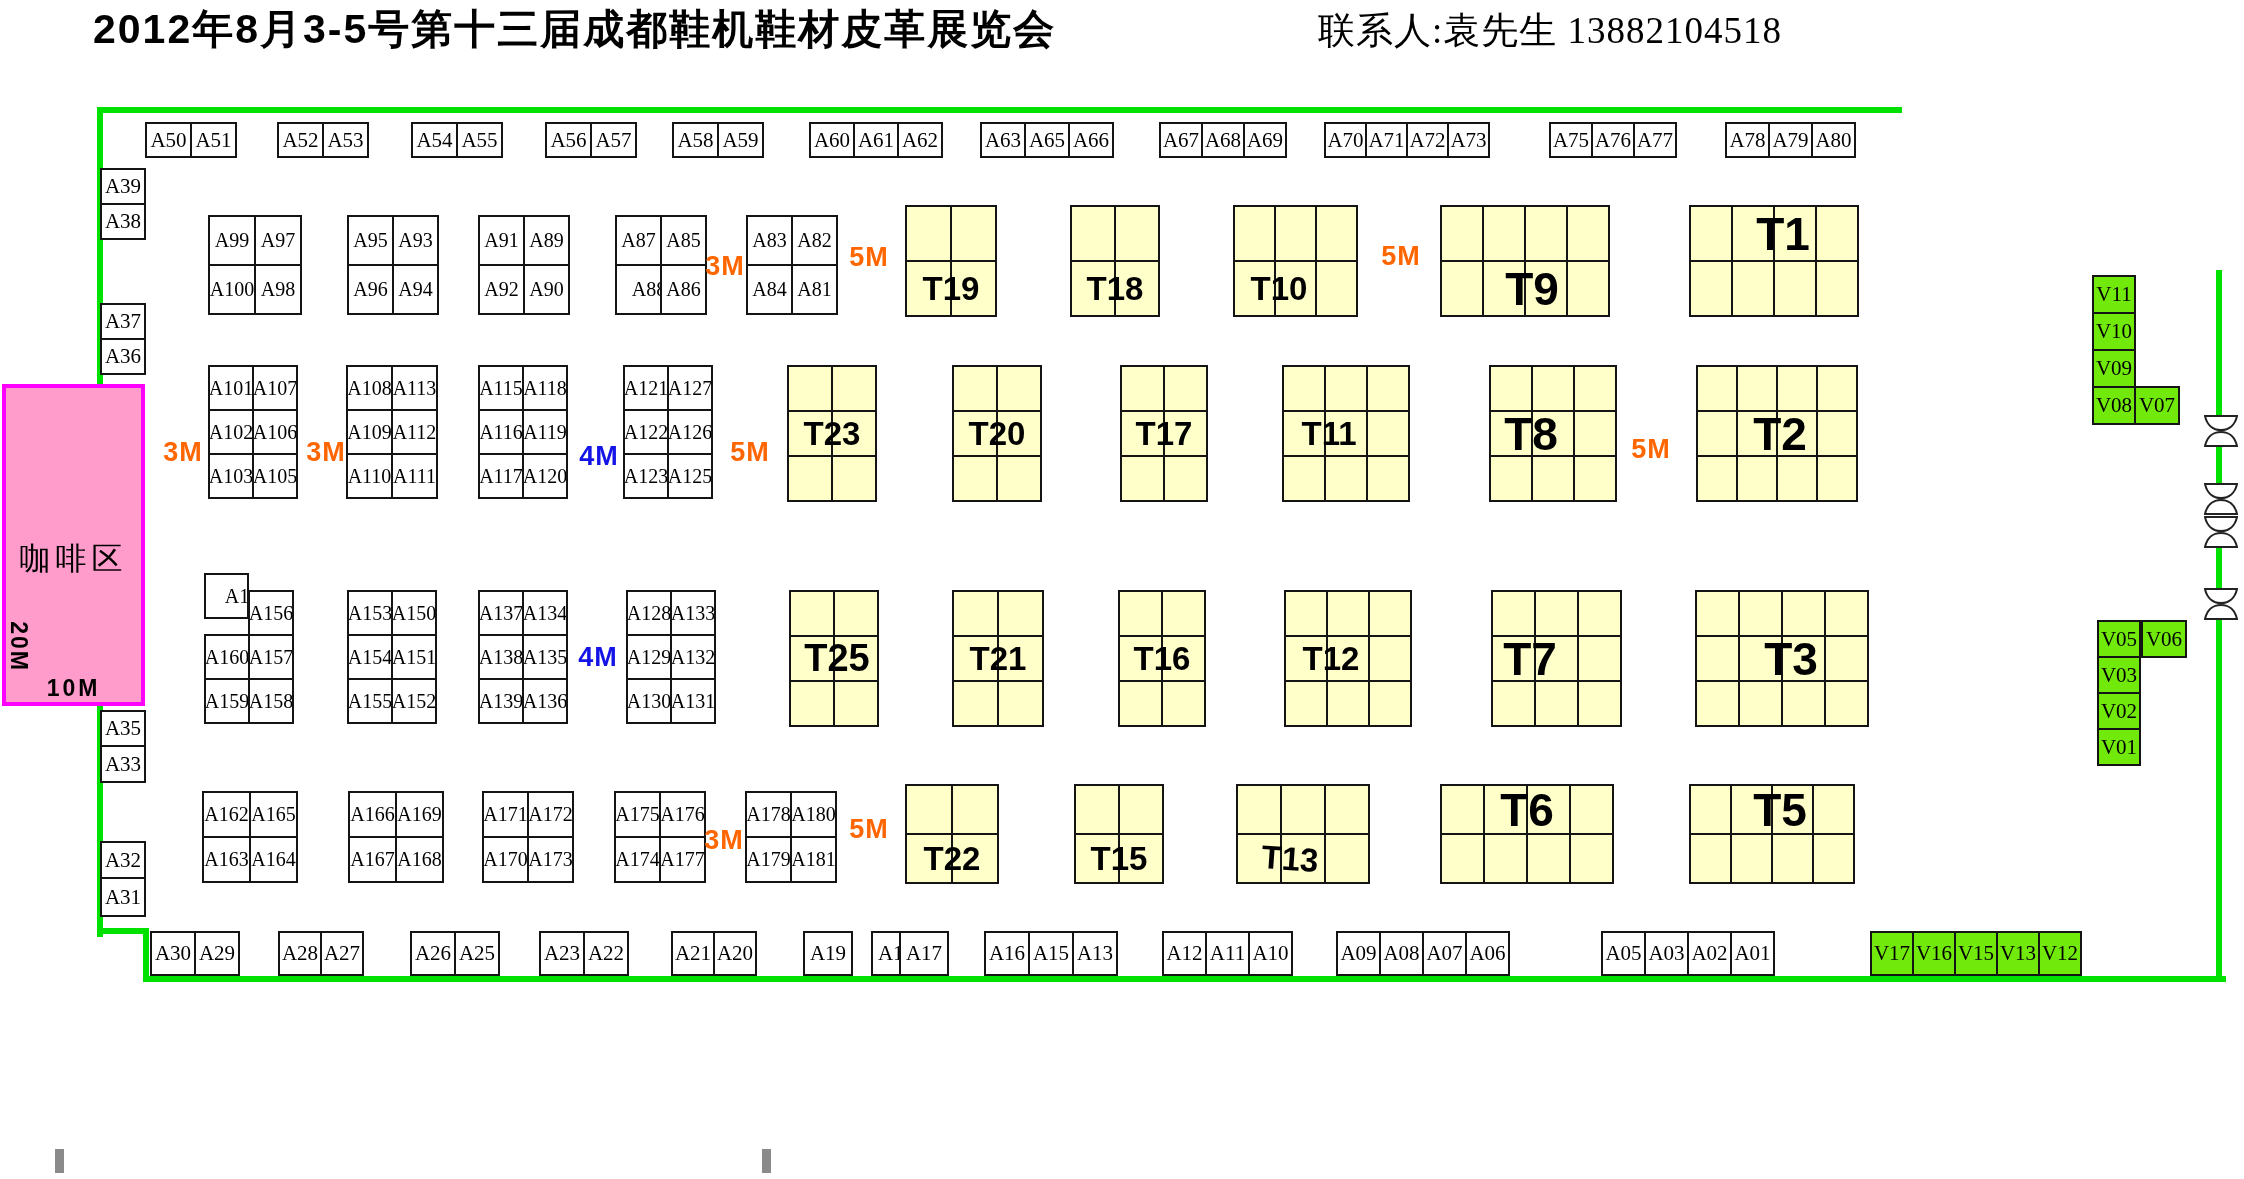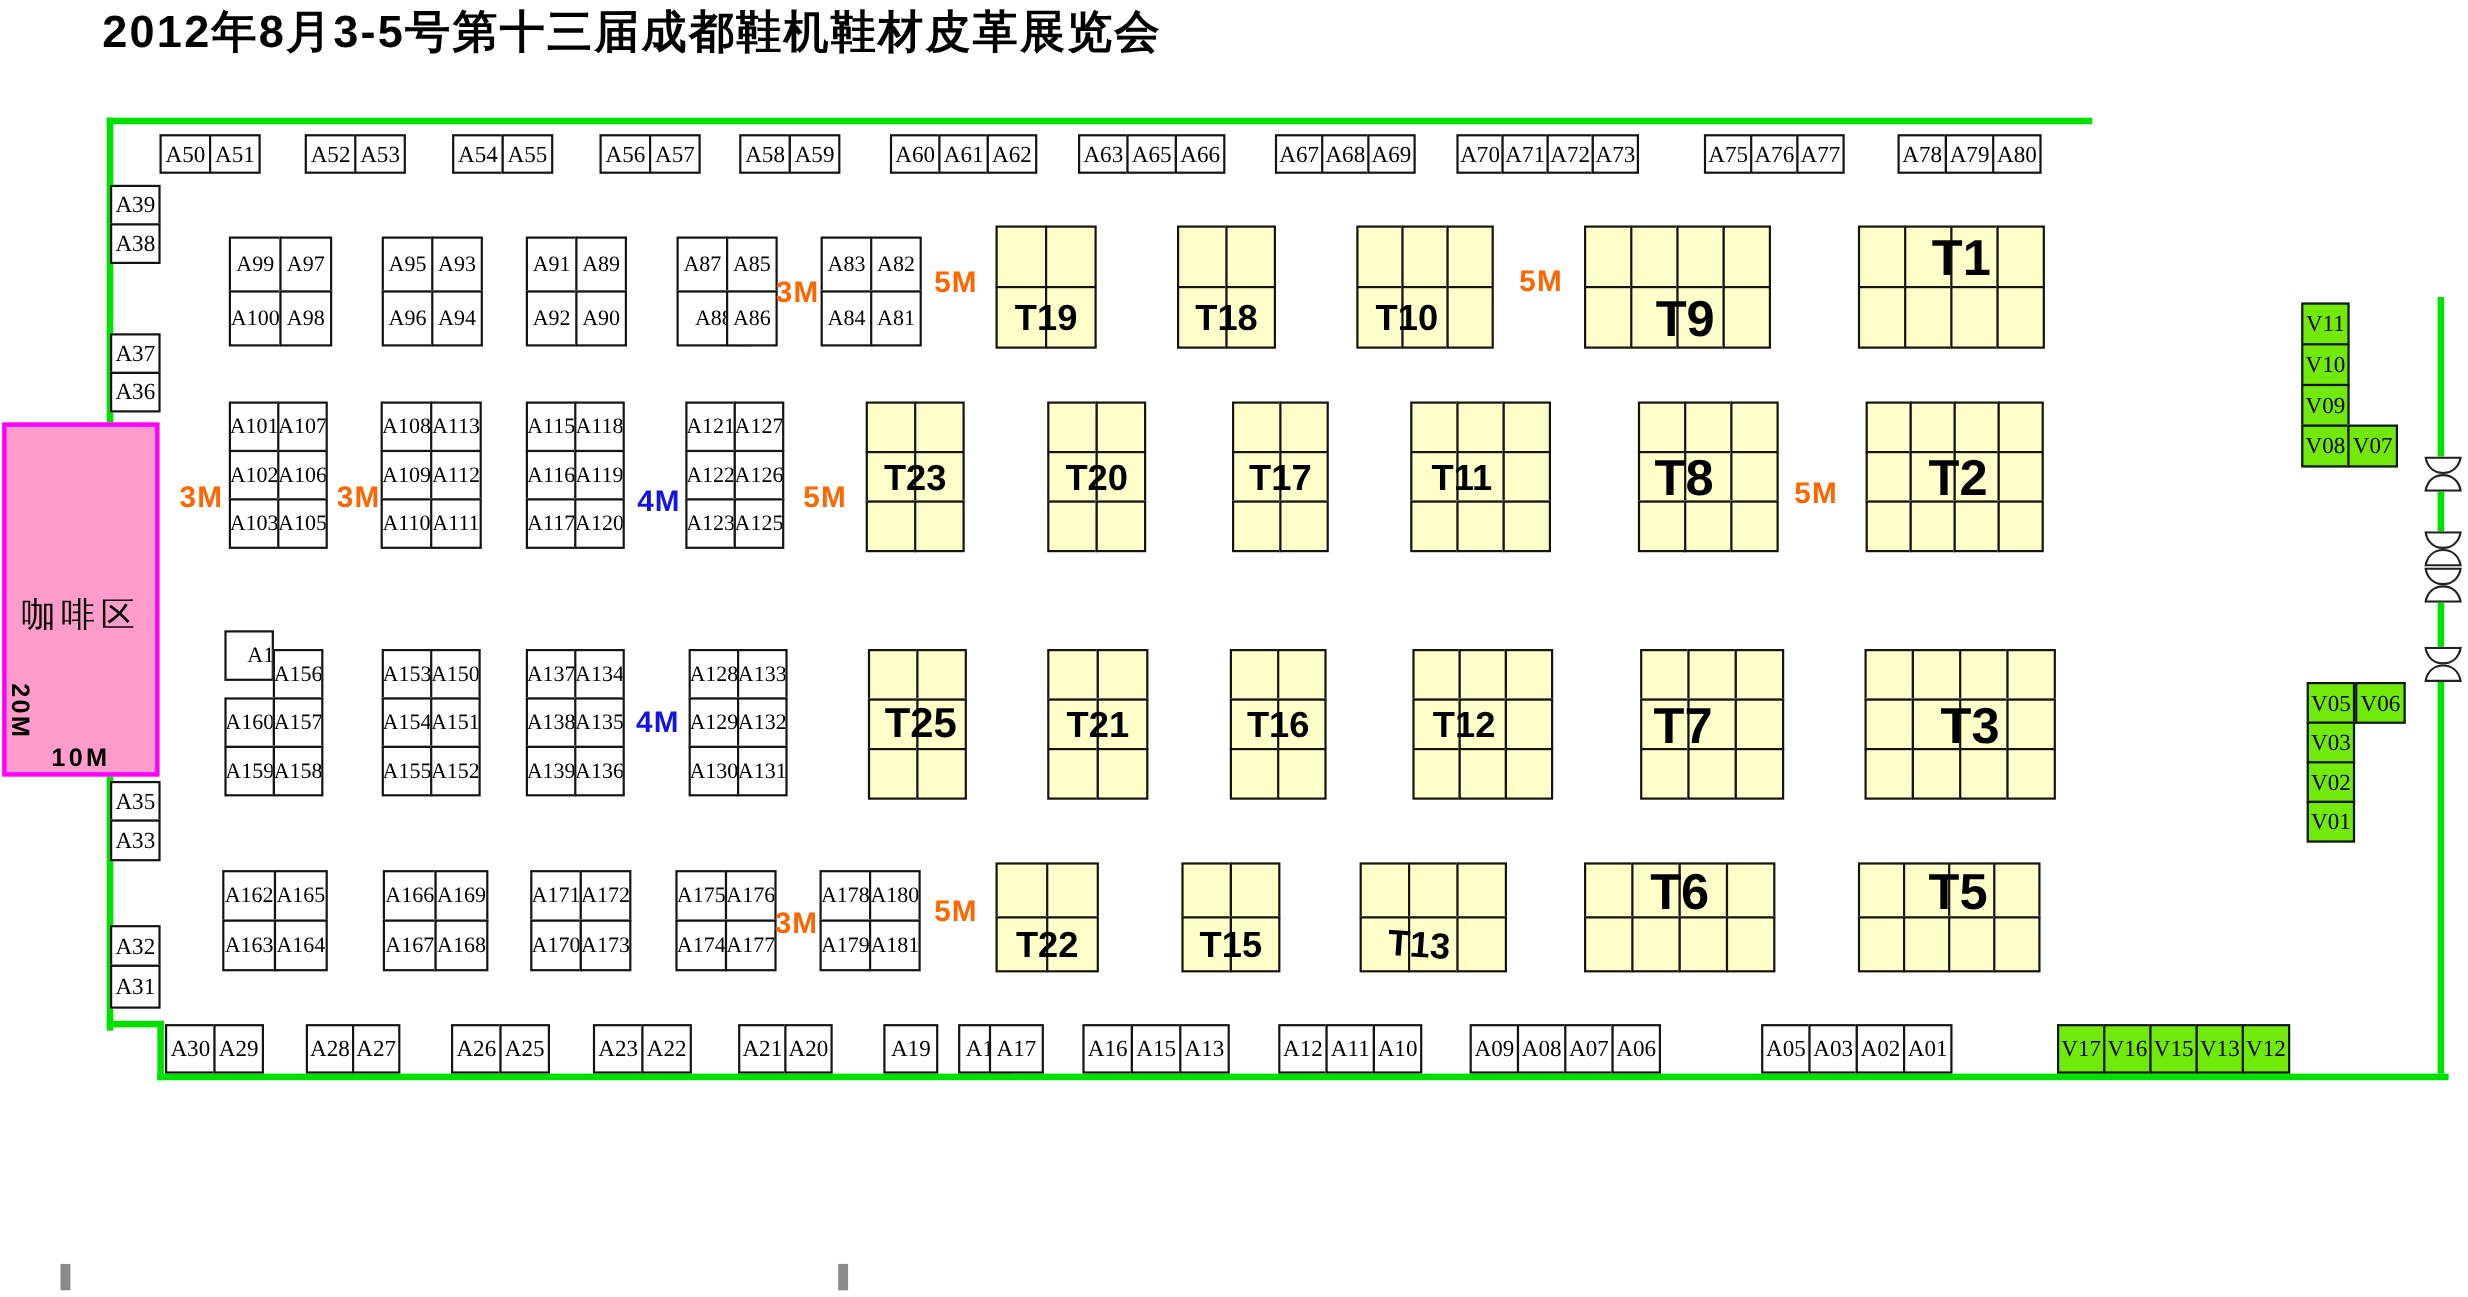--- a/index.html
+++ b/index.html
@@ -31,20 +31,21 @@
   .coffee-width{position:absolute;left:50%;bottom:0px;transform:translateX(-50%);
                 font-size:23px;font-weight:bold;letter-spacing:3px;white-space:nowrap;}
   .door{position:absolute;width:34px;height:32px;z-index:2;}
   .pgmark{position:absolute;width:9px;height:24px;background:#8a8a8a;}
 </style>
 </head>
 <body>
 
 <div class="canvas">
   <div class="title">2012年8月3-5号第十三届成都鞋机鞋材皮革展览会</div>
+  <div class="contact">联系人:袁先生 13882104518</div>
   <div id="plan">
     <div class="coffee">
       <span class="coffee-label">咖啡区</span>
       <span class="coffee-depth">20M</span>
       <span class="coffee-width">10M</span>
     </div>
   <div class="wall" style="left: 97px; top: 107px; width: 1805px; height: 6px;"></div>
       <div class="wall" style="left: 97px; top: 107px; width: 6px; height: 830px;"></div>
       <div class="wall" style="left: 97px; top: 928px; width: 52px; height: 6px;"></div>
       <div class="wall" style="left: 143px; top: 928px; width: 6px; height: 54px;"></div>

